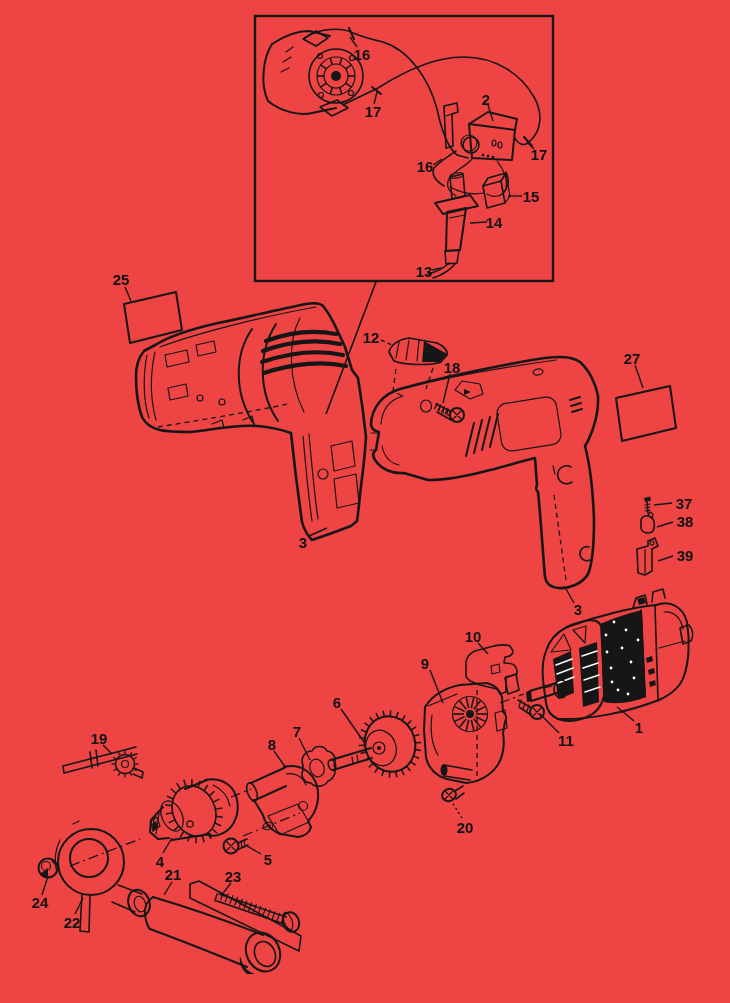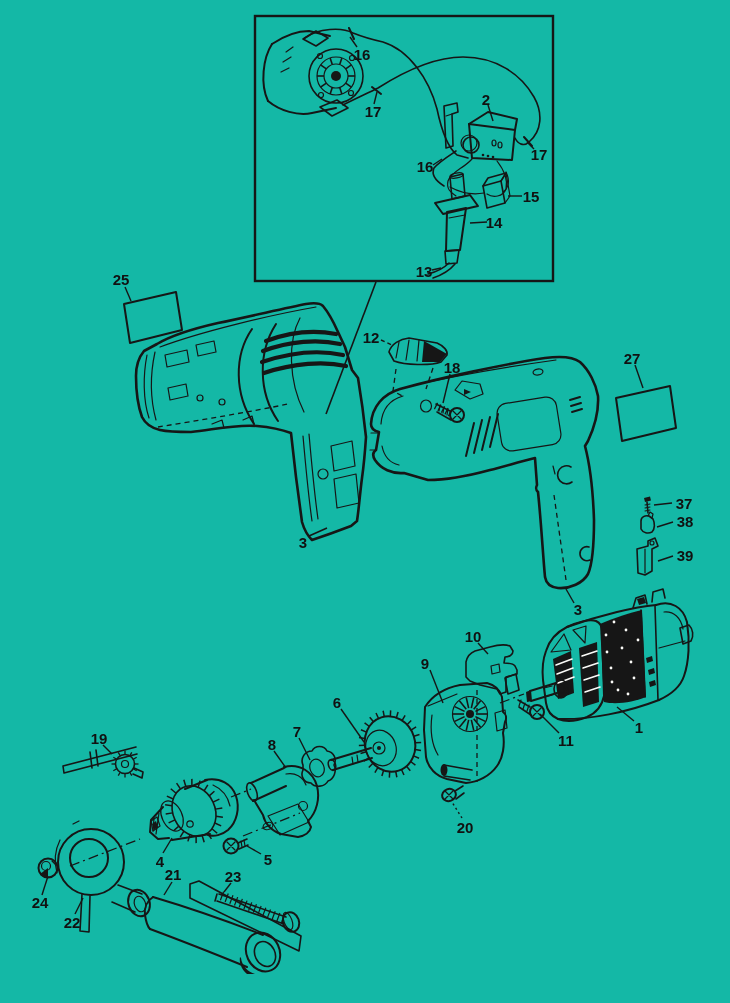--- a/index.html
+++ b/index.html
@@ -1,18 +1,18 @@
 <!DOCTYPE html>
 <html><head>
 <meta charset="utf-8">
 <style>
   html,body{margin:0;padding:0;background:#e8e8e4;}
   .stage{
     position:relative;width:730px;height:1003px;margin:0 auto;
-    background:#14b8a6;overflow:hidden;
+    background:#ef4444;overflow:hidden;
     font-family:"Liberation Sans", sans-serif;
   }
   svg{position:absolute;left:0;top:0;}
   .ln{fill:none;stroke:#161616;stroke-width:2;stroke-linecap:round;stroke-linejoin:round;}
   .ln1{fill:none;stroke:#161616;stroke-width:1.2;stroke-linecap:round;stroke-linejoin:round;}
   .ln16{fill:none;stroke:#161616;stroke-width:1.6;stroke-linecap:round;stroke-linejoin:round;}
   .ln26{fill:none;stroke:#161616;stroke-width:2.6;stroke-linecap:round;stroke-linejoin:round;}
   .coil{fill:none;stroke:#161616;stroke-width:4.2;stroke-linecap:round;}
   .dk{fill:#161616;stroke:none;}
   .wt{fill:none;stroke:#fbfbf8;stroke-width:1.6;stroke-linecap:round;}

